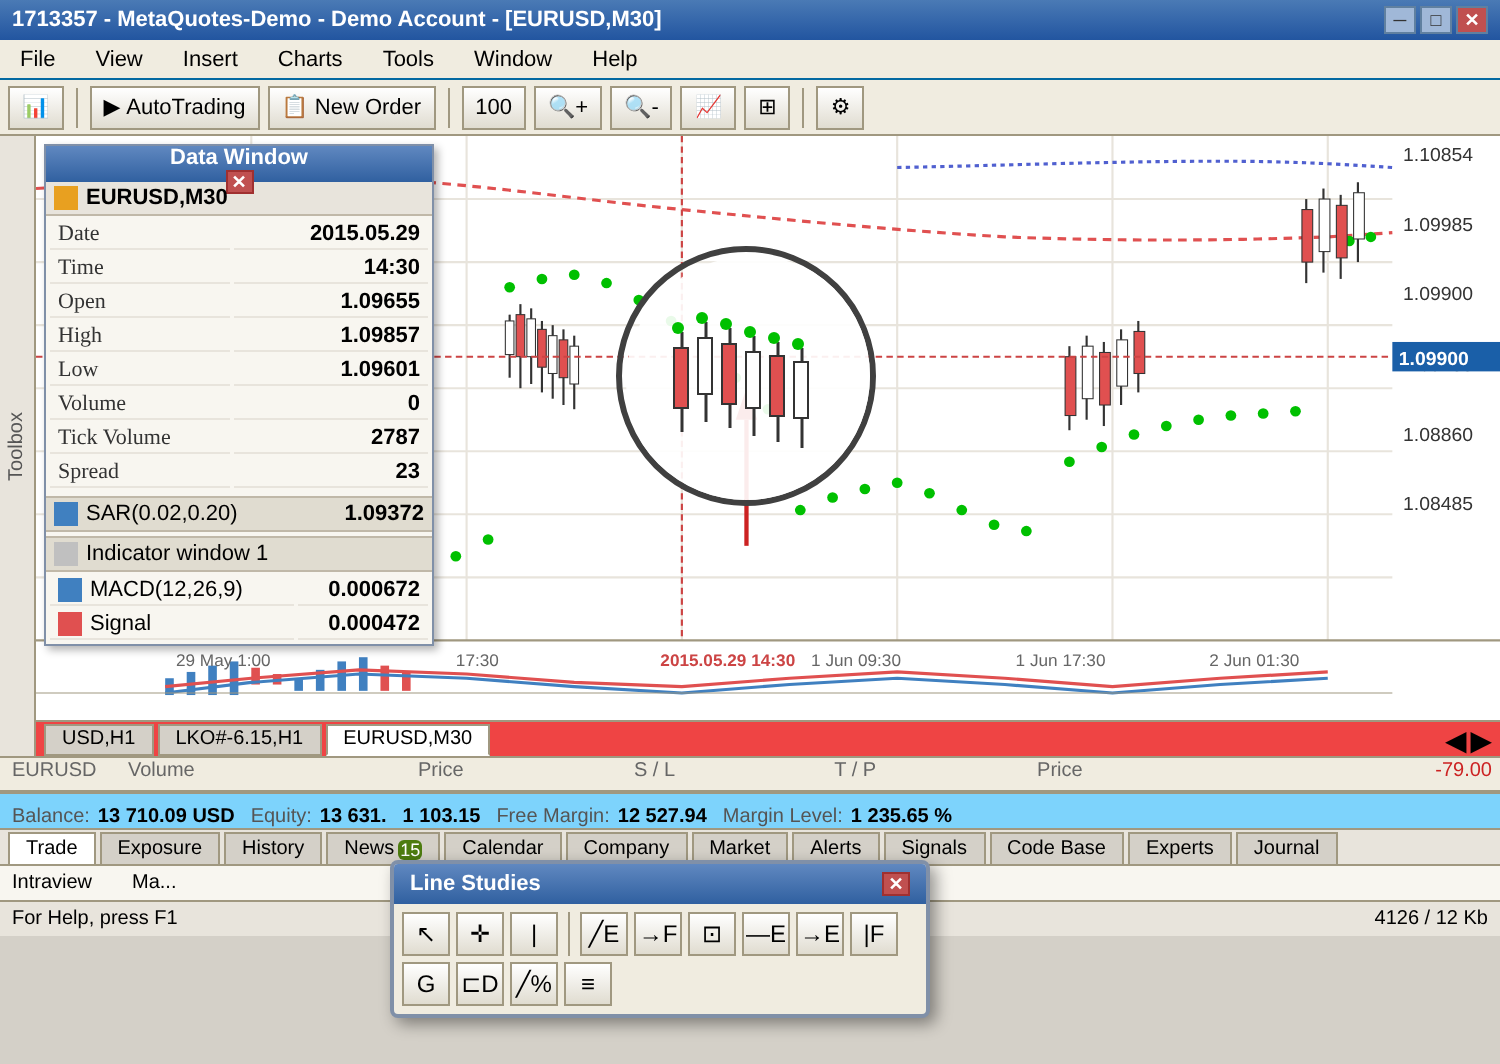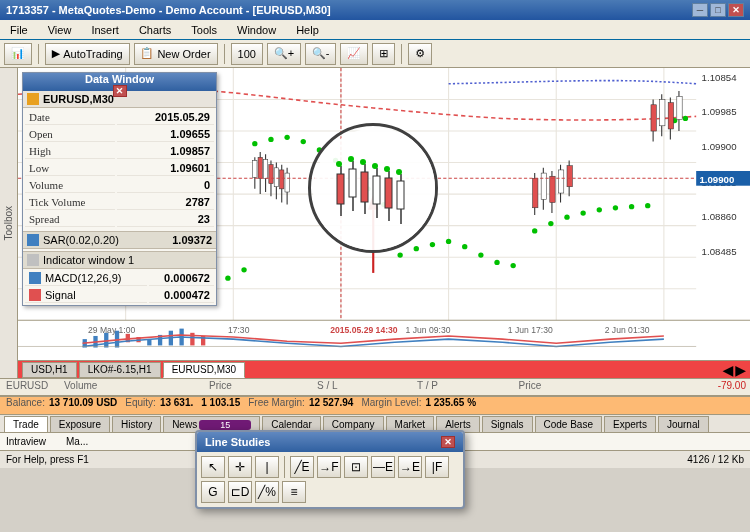--- a/index.html
+++ b/index.html
@@ -168,24 +168,24 @@
       display: flex; align-items: center;
     }
     .chart-tab.active {
       background: #ffffff;
       border-bottom: 1px solid #ffffff;
     }
 
     
     .status-bar {
       height: 18px;
-      background: #fdba74;
+      background: #7dd3fc;
       border-top: 1px solid #a09880;
       display: flex;
-      align-items: flex-start;
+      align-items: flex-end;
       padding: 0 6px;
       font-size: 10px;
       gap: 8px;
     }
     .status-item { display: flex; gap: 4px; }
     .status-label { color: #555; }
     .status-value { color: #000; font-weight: bold; }
 
     
     .bottom-tabs {
@@ -204,24 +204,24 @@
       border: 1px solid #a09880;
       border-bottom: none;
       background: #d4d0c8;
       cursor: pointer;
       display: flex; align-items: center; gap: 2px;
     }
     .bottom-tab.active {
       background: #ffffff;
     }
     .badge {
-      background: #701a75;
+      background: #4d7c0f;
       color: white;
       border-radius: 3px;
-      padding: 0 21px;
+      padding: 0 1px;
       font-size: 9px;
     }
 
     
     .news-bar {
       height: 18px;
       background: #f8f6f0;
       border-top: 1px solid #a09880;
       display: flex;
       align-items: center;
@@ -568,20 +568,24 @@
       </div>
       <div class="data-window-title-row">
         <span class="dw-icon"></span>
         <span>EURUSD,M30</span>
       </div>
       <table class="data-window-table">
         <tbody>
             <tr>
           <td class="label">Date</td>
           <td class="value">2015.05.29</td>
+        </tr>
+        <tr>
+          <td class="label">Time</td>
+          <td class="value">14:30</td>
         </tr>
         <tr>
           <td class="label">Open</td>
           <td class="value">1.09655</td>
         </tr>
         <tr>
           <td class="label">High</td>
           <td class="value">1.09857</td>
         </tr>
         <tr>

